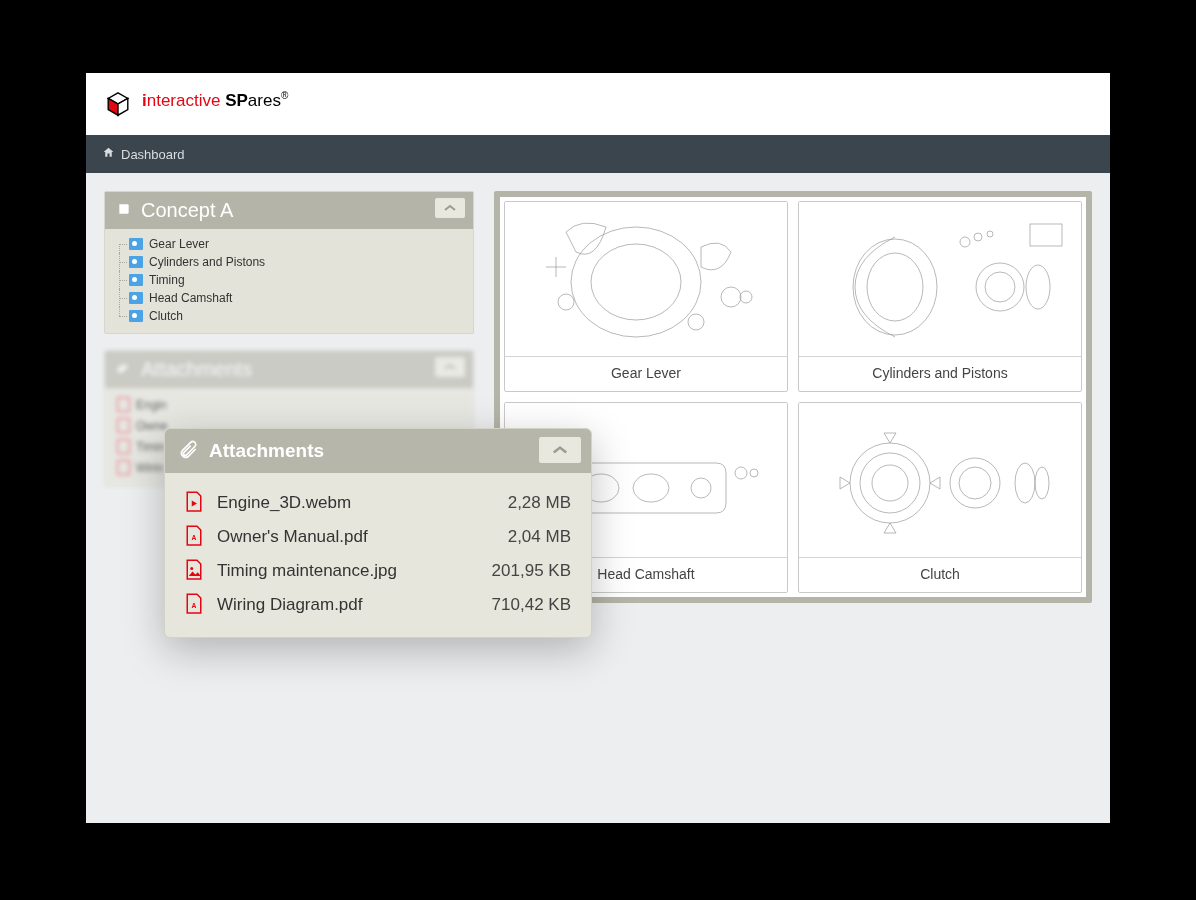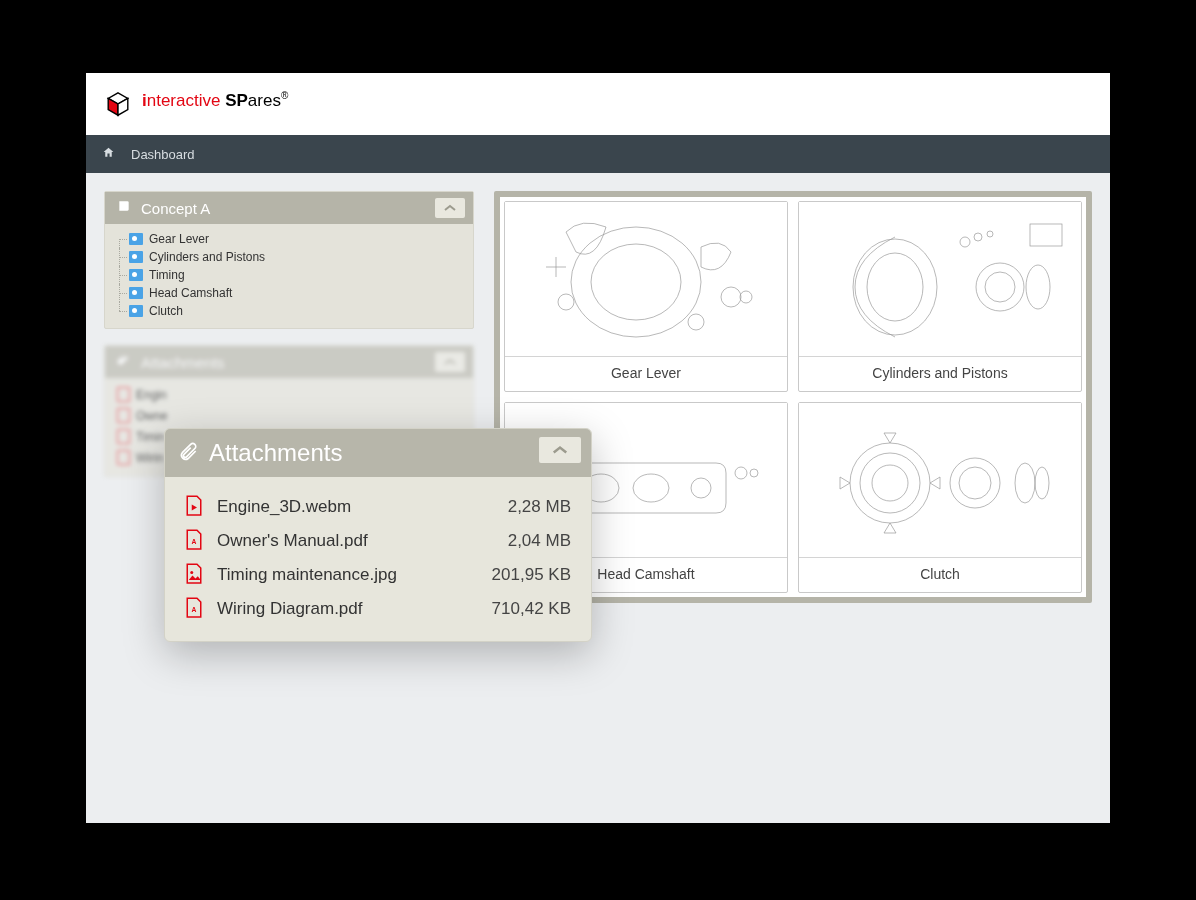--- a/index.html
+++ b/index.html
@@ -56,21 +56,21 @@
   
   .nav {
     height: 38px;
     background: #3a454d;
     display: flex;
     align-items: stretch;
   }
   .nav-item {
     display: flex;
     align-items: center;
-    gap: 16px;
+    gap: 6px;
     padding: 0 16px;
     color: #d7dde1;
     font-size: 13px;
     cursor: pointer;
   }
   .nav-item .chev { font-size: 10px; opacity: .8; }
   .nav-icon { font-size: 13px; }
   
   .content {
     display: flex;
@@ -90,21 +90,21 @@
   }
   .panel-hd {
     background: #b5b4a8;
     color: #fff;
     padding: 7px 12px;
     display: flex;
     align-items: center;
     gap: 10px;
     position: relative;
   }
-  .panel-hd .title { font-size: 15px; }
+  .panel-hd .title { font-size: 20px; }
   .panel-hd .collapse {
     position: absolute; right: 8px; top: 6px;
     width: 30px; height: 20px;
     background: #e9e8df;
     border-radius: 2px;
     display: flex; align-items:center; justify-content:center;
     color:#9c9b8e;
     cursor:pointer;
   }
   .panel-body { padding: 6px 6px 8px 6px; }
@@ -199,21 +199,21 @@
     border:1px solid #d3d2c7;
     border-radius:6px;
     box-shadow:0 12px 40px rgba(0,0,0,0.25);
     z-index: 30;
     overflow:hidden;
   }
   .popover .panel-hd {
     background:#b7b6aa;
     padding:10px 14px;
   }
-  .popover .panel-hd .title { font-size:24px; }
+  .popover .panel-hd .title { font-size:19px;font-weight:bold; }
   .popover .panel-hd .collapse {
     width:42px; height:26px; top:8px; right:10px;
   }
   .pop-body { padding:12px 20px 16px 20px; }
   .pop-row {
     display:flex; align-items:flex-end;
     gap:14px;
     padding:6px 0;
     font-size:17px;
     color:#333;

